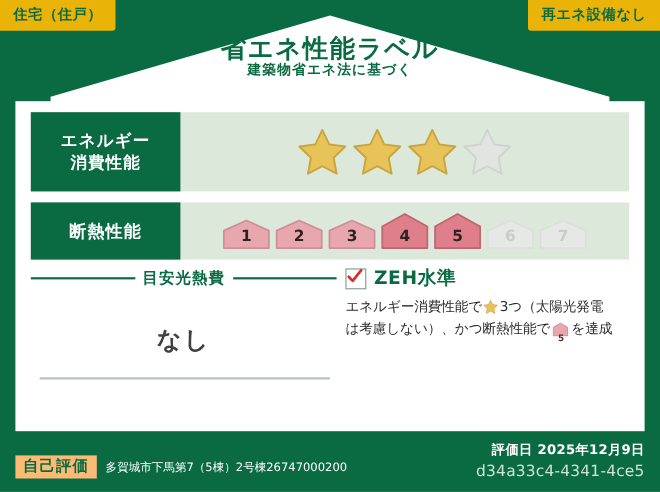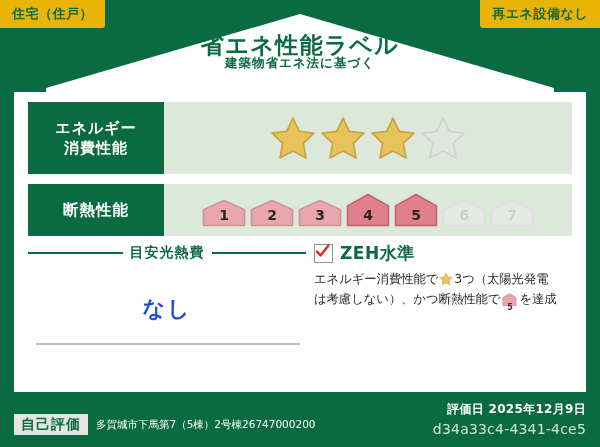--- a/index.html
+++ b/index.html
@@ -101,21 +101,21 @@
     position:absolute;left:14px;top:152px;width:278px;height:135px;
   }
   #cost-head{
     display:flex;align-items:center;gap:7px;
     color:#0a6b43;font-weight:bold;font-size:14px;
     letter-spacing:1px;white-space:nowrap;
   }
   #cost-head .rule{flex:1;height:2px;background:#0a6b43;}
   #cost-value{
     margin-top:32px;text-align:center;
-    color:#1d4ed8;font-size:22px;font-weight:bold;letter-spacing:2px;
+    color:#404040;font-size:22px;font-weight:bold;letter-spacing:2px;
   }
   #cost-divider{
     position:absolute;left:8px;right:6px;top:99px;
     height:2px;background:#b7c2bb;
   }
 
   
   #zeh-block{
     position:absolute;left:300px;top:152px;width:262px;
   }
@@ -142,21 +142,21 @@
   
   #footer{
     position:absolute;left:0;bottom:0;width:600px;height:55px;
     color:#ffffff;
   }
   #footer-left{
     position:absolute;left:14px;bottom:12px;
     display:flex;align-items:center;gap:8px;
   }
   #self-eval{
-    background:#e5e5e5;color:#0a6b43;font-weight:bold;
+    background:#fdba74;color:#0a6b43;font-weight:bold;
     font-size:14px;padding:3px 7px 4px 7px;line-height:1;letter-spacing:1px;
   }
   #address{font-size:10.5px;color:#ffffff;letter-spacing:0;}
   #footer-right{
     position:absolute;right:14px;bottom:10px;text-align:right;
   }
   #eval-date{font-size:12px;font-weight:bold;letter-spacing:.3px;}
   #doc-id{font-size:14px;color:#cfe3d7;margin-top:3px;letter-spacing:.2px;text-align:right;}
 </style>
 </head>

